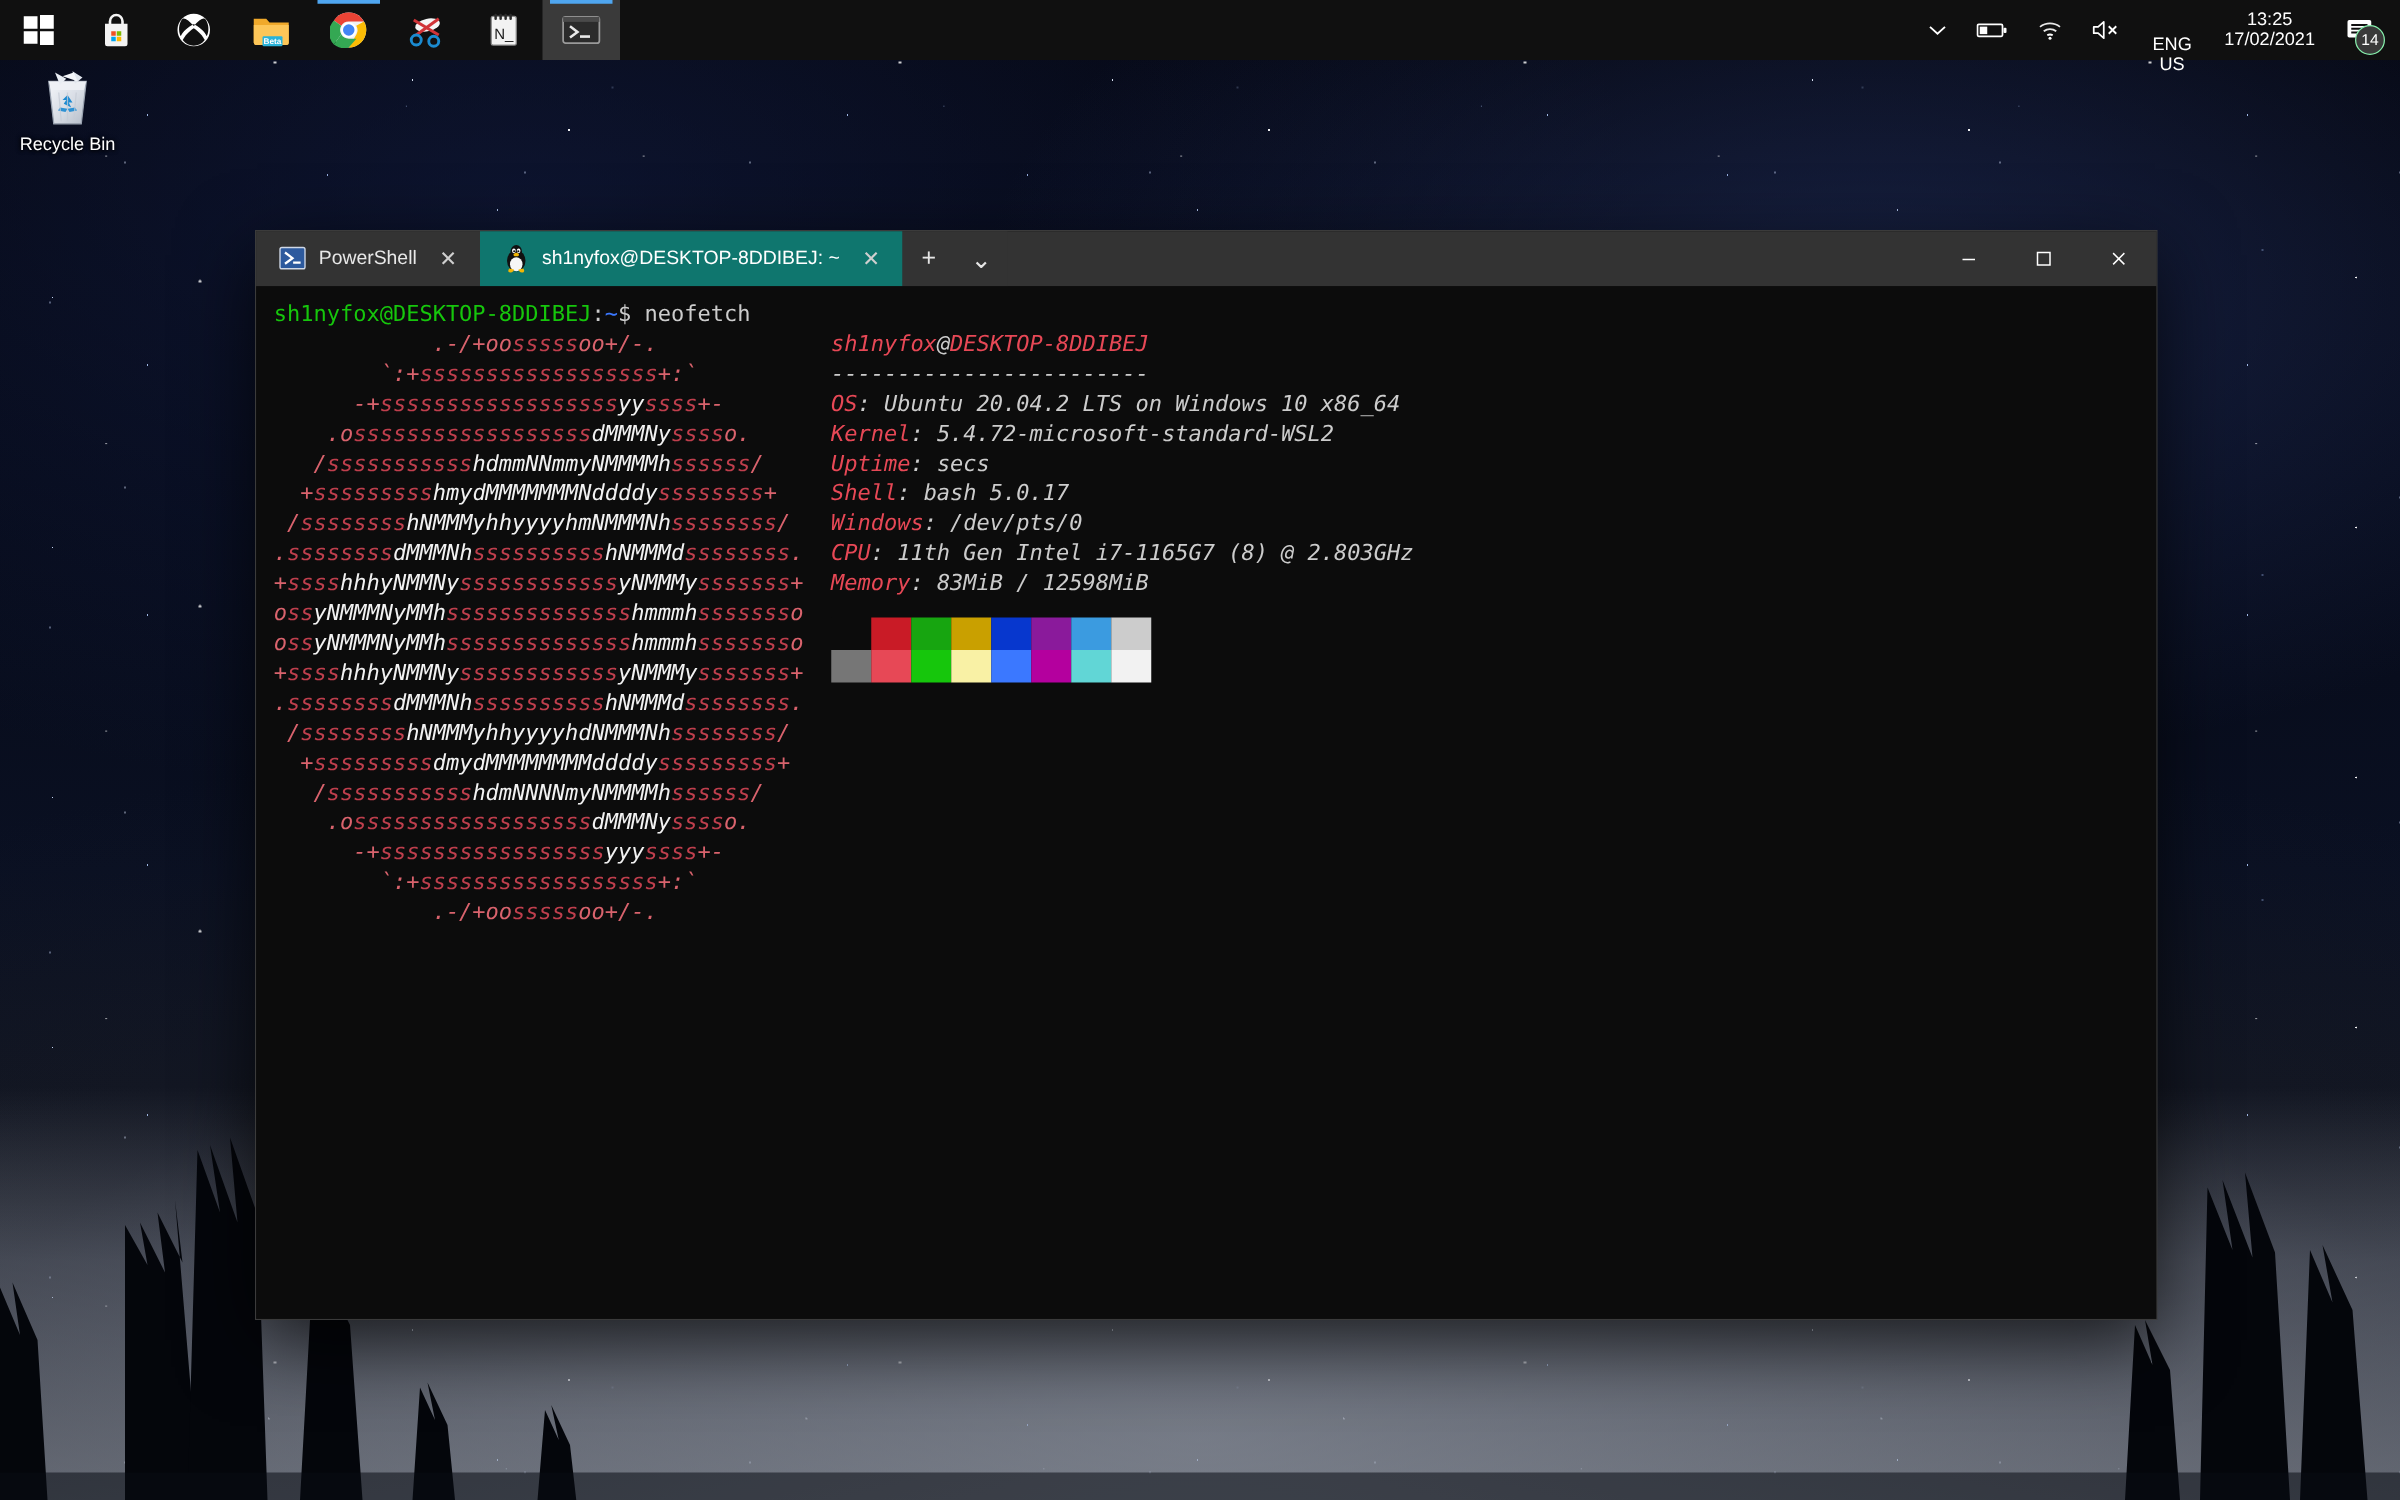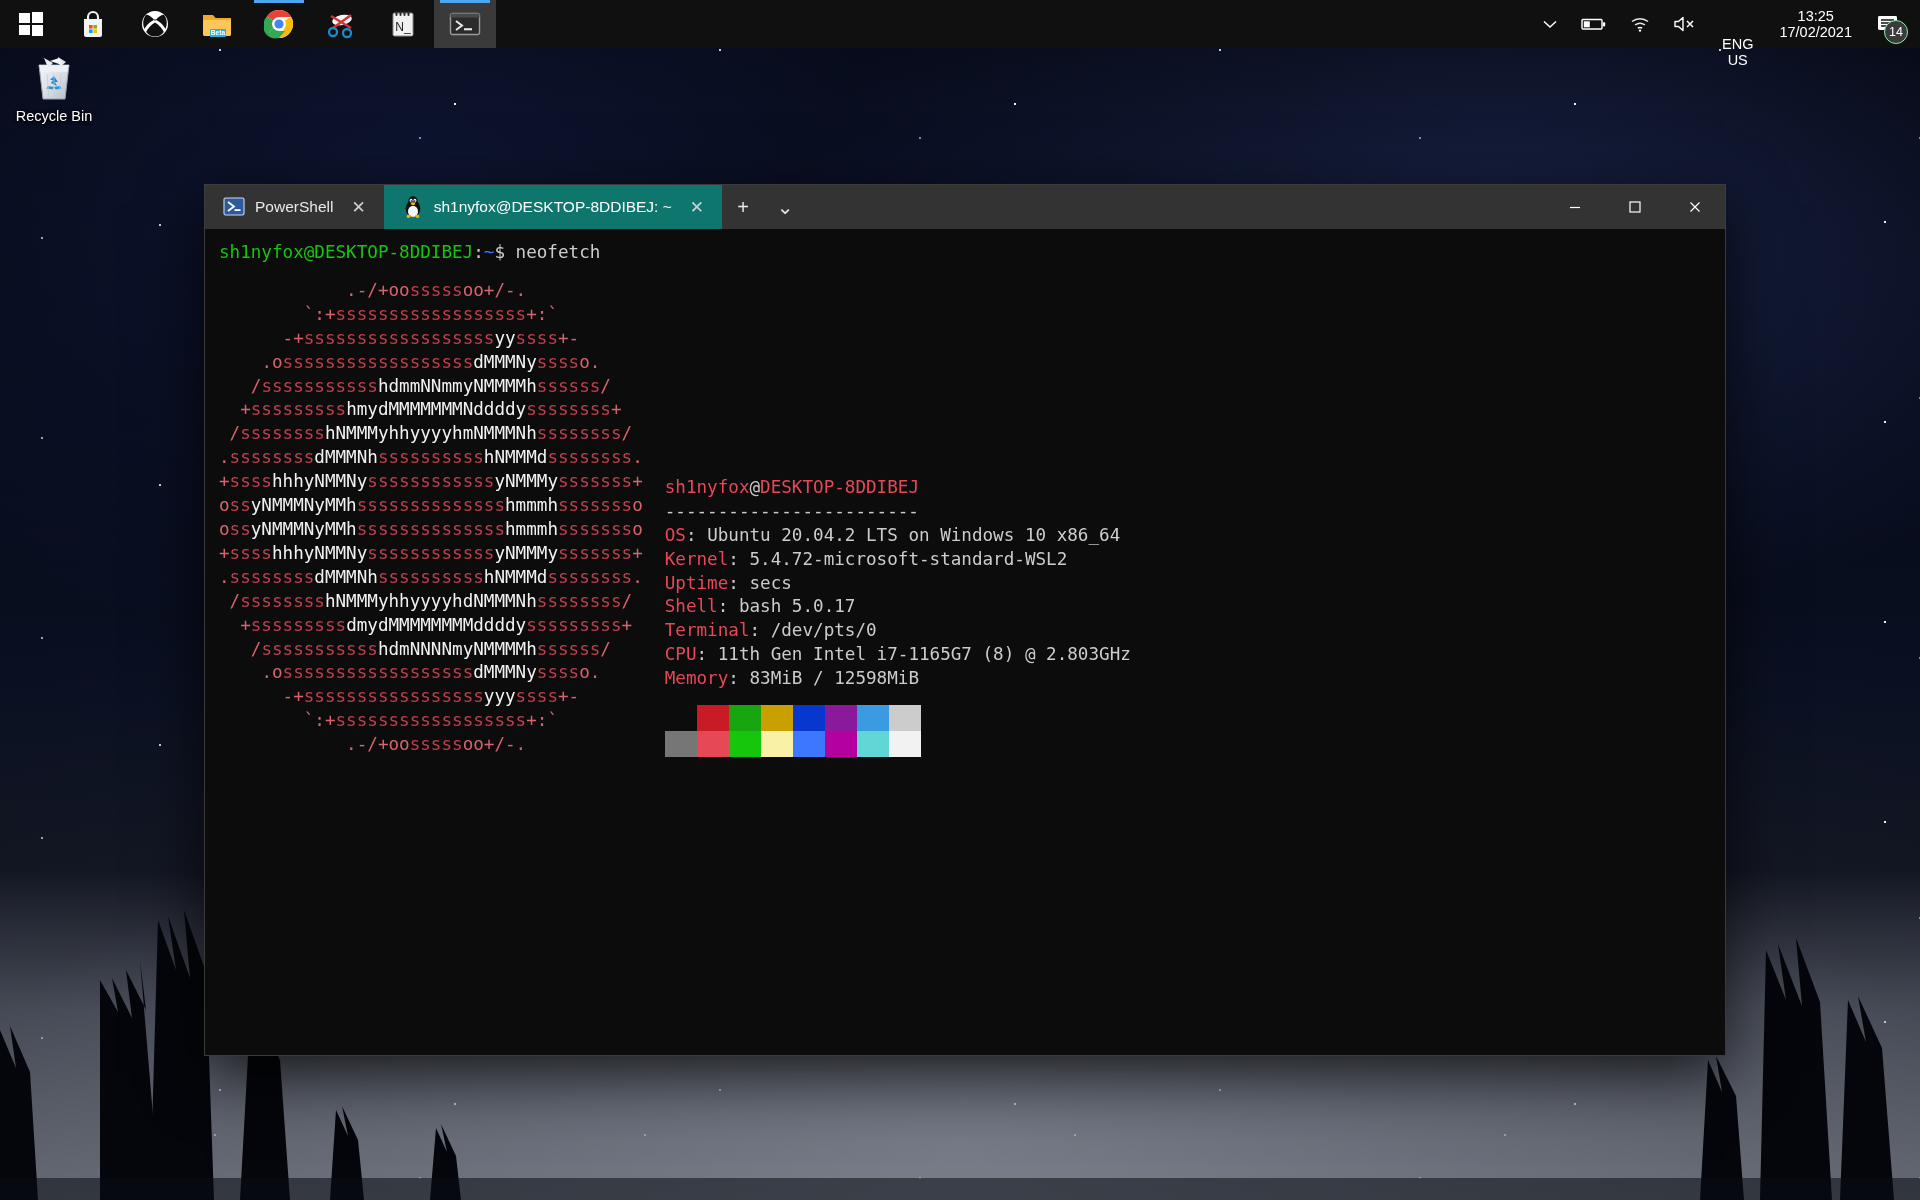--- a/index.html
+++ b/index.html
@@ -74,21 +74,21 @@
   .tb-item.active { background:#3a3a3a; }
   .tb-item.open::after, .tb-item.active::after {
     content:""; position:absolute; top:0; left:6px; right:6px; height:3px;
     background:#4fa6f0;
   }
   .tray { margin-left:auto; display:flex; align-items:center; gap:0; padding-right:6px; }
   .tray-btn {
     height:48px; display:flex; align-items:center; justify-content:center;
     padding:0 11px; color:#fff;
   }
-  .lang { display:flex; flex-direction:column; align-items:center; justify-content:flex-start;
+  .lang { display:flex; flex-direction:column; align-items:center; justify-content:center;
           line-height:1.12; font-size:14.5px; color:#fff; padding:16px 12px; height:48px;margin-top:40px; }
   .clock { display:flex; flex-direction:column; align-items:center; justify-content:center;
            line-height:1.12; font-size:14.5px; color:#fff; padding:0 14px; height:48px; }
   .notif { position:relative; padding:0 14px 0 10px; height:48px; display:flex; align-items:center; }
   .notif-badge {
     position:absolute; right:6px; bottom:4px;
     width:24px; height:24px; border-radius:50%;
     background:#3a3a3a; border:1px solid #86efac; color:#fff;
     font-size:12.5px; display:flex; align-items:center; justify-content:center;
   }
@@ -131,21 +131,21 @@
     position:absolute; top:44px; left:0; right:0; bottom:0;
     background:#0c0c0c; padding:12px 16px 0 14px; overflow:hidden;
   }
   .mono { font-family:"DejaVu Sans Mono", monospace; font-size:17.6px; line-height:23.9px; white-space:pre; }
   #cmdline { color:#ffffff; }
   .c-green { color:#16c60c; }
   .c-white { color:#cccccc; }
   .c-cyan  { color:#3b78ff; }
   .c-red   { color:#e74856; }
 
-  #splitrow { display:flex; align-items:flex-end; margin-top:14px; }
+  #splitrow { display:flex; align-items:flex-start; margin-top:0px;font-style:italic; }
   #ascii { white-space:pre; }
   #info  { margin-left:22px; }
   .ired { color:#e74856; }
   .iwhite { color:#cccccc; }
   .aa-red { color:#bf3f4d; }
   .aa-lred { color:#d9636d; }
   .aa-white { color:#f2f2f2; }
 
   #palette { margin-top:14px; margin-left:0; }
   .prow { display:flex; }
@@ -396,21 +396,21 @@
       <div class="mono" id="ascii"><div><span>            </span><span class="aa-lred">.-/+oo</span><span class="aa-red">sssss</span><span class="aa-lred">oo+/-.</span></div><div><span>        </span><span class="aa-lred">`:+</span><span class="aa-red">ssssssssssssssssss</span><span class="aa-lred">+:`</span></div><div><span>      </span><span class="aa-lred">-+</span><span class="aa-red">ssssssssssssssssss</span><span class="aa-white">yy</span><span class="aa-red">ssss</span><span class="aa-lred">+-</span></div><div><span>    </span><span class="aa-lred">.o</span><span class="aa-red">ssssssssssssssssss</span><span class="aa-white">dMMMNy</span><span class="aa-red">ssss</span><span class="aa-lred">o.</span></div><div><span>   </span><span class="aa-lred">/</span><span class="aa-red">sssssssssss</span><span class="aa-white">hdmmNNmmyNMMMMh</span><span class="aa-red">ssssss</span><span class="aa-lred">/</span></div><div><span>  </span><span class="aa-lred">+</span><span class="aa-red">sssssssss</span><span class="aa-white">hmydMMMMMMMNddddy</span><span class="aa-red">ssssssss</span><span class="aa-lred">+</span></div><div><span> </span><span class="aa-lred">/</span><span class="aa-red">ssssssss</span><span class="aa-white">hNMMMyhhyyyyhmNMMMNh</span><span class="aa-red">ssssssss</span><span class="aa-lred">/</span></div><div><span class="aa-lred">.</span><span class="aa-red">ssssssss</span><span class="aa-white">dMMMNh</span><span class="aa-red">ssssssssss</span><span class="aa-white">hNMMMd</span><span class="aa-red">ssssssss</span><span class="aa-lred">.</span></div><div><span class="aa-lred">+</span><span class="aa-red">ssss</span><span class="aa-white">hhhyNMMNy</span><span class="aa-red">ssssssssssss</span><span class="aa-white">yNMMMy</span><span class="aa-red">sssssss</span><span class="aa-lred">+</span></div><div><span class="aa-lred">o</span><span class="aa-red">ss</span><span class="aa-white">yNMMMNyMMh</span><span class="aa-red">ssssssssssssss</span><span class="aa-white">hmmmh</span><span class="aa-red">sssssss</span><span class="aa-lred">o</span></div><div><span class="aa-lred">o</span><span class="aa-red">ss</span><span class="aa-white">yNMMMNyMMh</span><span class="aa-red">ssssssssssssss</span><span class="aa-white">hmmmh</span><span class="aa-red">sssssss</span><span class="aa-lred">o</span></div><div><span class="aa-lred">+</span><span class="aa-red">ssss</span><span class="aa-white">hhhyNMMNy</span><span class="aa-red">ssssssssssss</span><span class="aa-white">yNMMMy</span><span class="aa-red">sssssss</span><span class="aa-lred">+</span></div><div><span class="aa-lred">.</span><span class="aa-red">ssssssss</span><span class="aa-white">dMMMNh</span><span class="aa-red">ssssssssss</span><span class="aa-white">hNMMMd</span><span class="aa-red">ssssssss</span><span class="aa-lred">.</span></div><div><span> </span><span class="aa-lred">/</span><span class="aa-red">ssssssss</span><span class="aa-white">hNMMMyhhyyyyhdNMMMNh</span><span class="aa-red">ssssssss</span><span class="aa-lred">/</span></div><div><span>  </span><span class="aa-lred">+</span><span class="aa-red">sssssssss</span><span class="aa-white">dmydMMMMMMMMddddy</span><span class="aa-red">sssssssss</span><span class="aa-lred">+</span></div><div><span>   </span><span class="aa-lred">/</span><span class="aa-red">sssssssssss</span><span class="aa-white">hdmNNNNmyNMMMMh</span><span class="aa-red">ssssss</span><span class="aa-lred">/</span></div><div><span>    </span><span class="aa-lred">.o</span><span class="aa-red">ssssssssssssssssss</span><span class="aa-white">dMMMNy</span><span class="aa-red">ssss</span><span class="aa-lred">o.</span></div><div><span>      </span><span class="aa-lred">-+</span><span class="aa-red">sssssssssssssssss</span><span class="aa-white">yyy</span><span class="aa-red">ssss</span><span class="aa-lred">+-</span></div><div><span>        </span><span class="aa-lred">`:+</span><span class="aa-red">ssssssssssssssssss</span><span class="aa-lred">+:`</span></div><div><span>            </span><span class="aa-lred">.-/+oo</span><span class="aa-red">sssss</span><span class="aa-lred">oo+/-.</span></div></div>
 
       <div id="info">
         <div class="mono"><span class="c-red">sh1nyfox</span><span class="iwhite">@</span><span class="c-red">DESKTOP-8DDIBEJ</span></div>
         <div class="mono iwhite">------------------------</div>
         <div id="fields">
             <div class="mono"><span class="ired">OS</span><span class="iwhite">: </span><span class="iwhite">Ubuntu 20.04.2 LTS on Windows 10 x86_64</span></div>
             <div class="mono"><span class="ired">Kernel</span><span class="iwhite">: </span><span class="iwhite">5.4.72-microsoft-standard-WSL2</span></div>
             <div class="mono"><span class="ired">Uptime</span><span class="iwhite">: </span><span class="iwhite">secs</span></div>
             <div class="mono"><span class="ired">Shell</span><span class="iwhite">: </span><span class="iwhite">bash 5.0.17</span></div>
-            <div class="mono"><span class="ired">Terminal</span><span class="iwhite">: </span><span class="iwhite">/dev/pts/0</span></div>
+            <div class="mono"><span class="ired">Windows</span><span class="iwhite">: </span><span class="iwhite">/dev/pts/0</span></div>
             <div class="mono"><span class="ired">CPU</span><span class="iwhite">: </span><span class="iwhite">11th Gen Intel i7-1165G7 (8) @ 2.803GHz</span></div>
             <div class="mono"><span class="ired">Memory</span><span class="iwhite">: </span><span class="iwhite">83MiB / 12598MiB</span></div>
           </div>
         <div id="palette">
           <div class="prow" id="prow-top">
               <div class="swatch" style="background: rgb(12, 12, 12);"></div>
               <div class="swatch" style="background: rgb(201, 27, 38);"></div>
               <div class="swatch" style="background: rgb(23, 165, 16);"></div>
               <div class="swatch" style="background: rgb(201, 160, 0);"></div>
               <div class="swatch" style="background: rgb(7, 55, 206);"></div>

